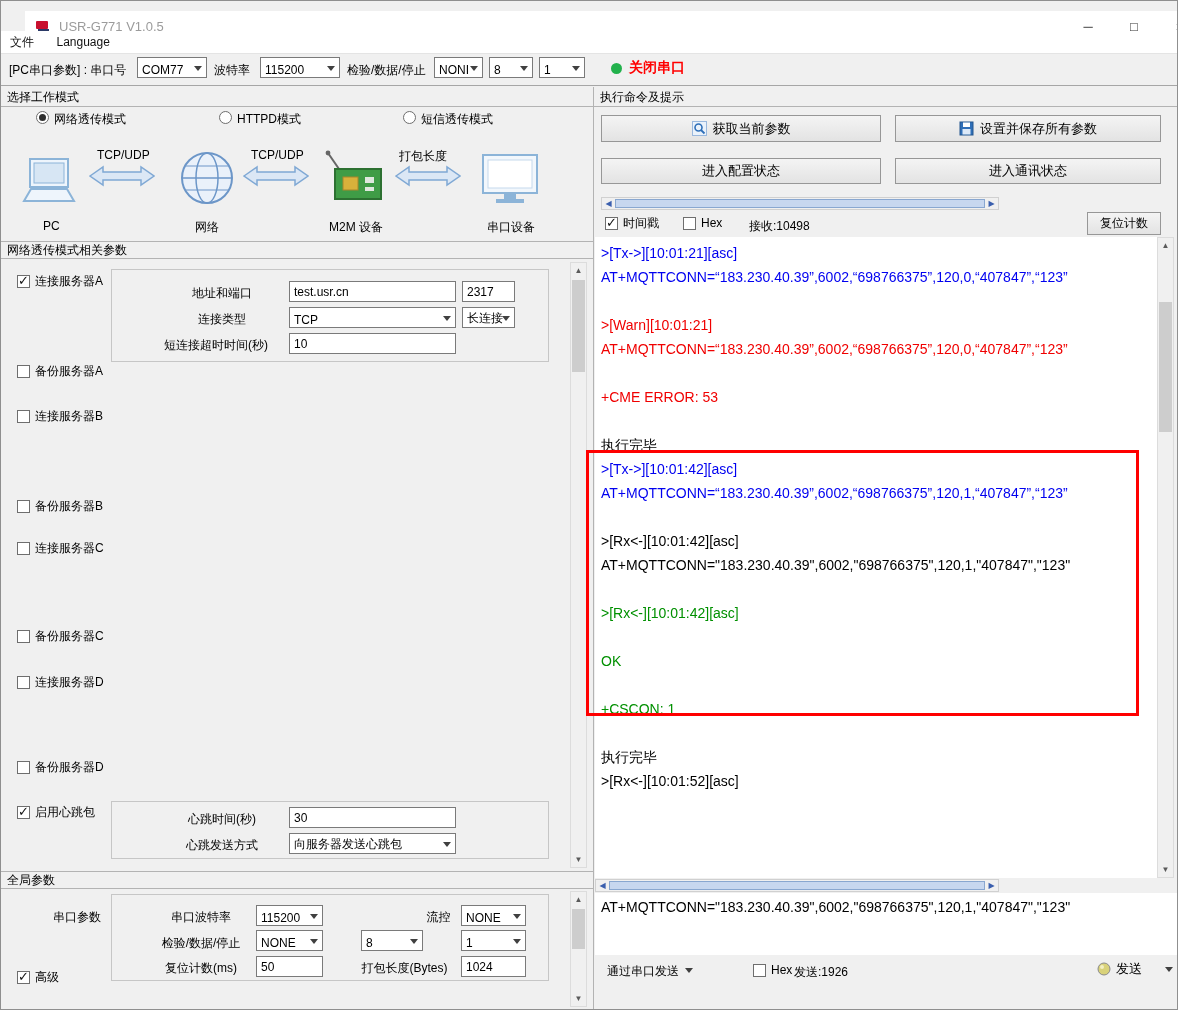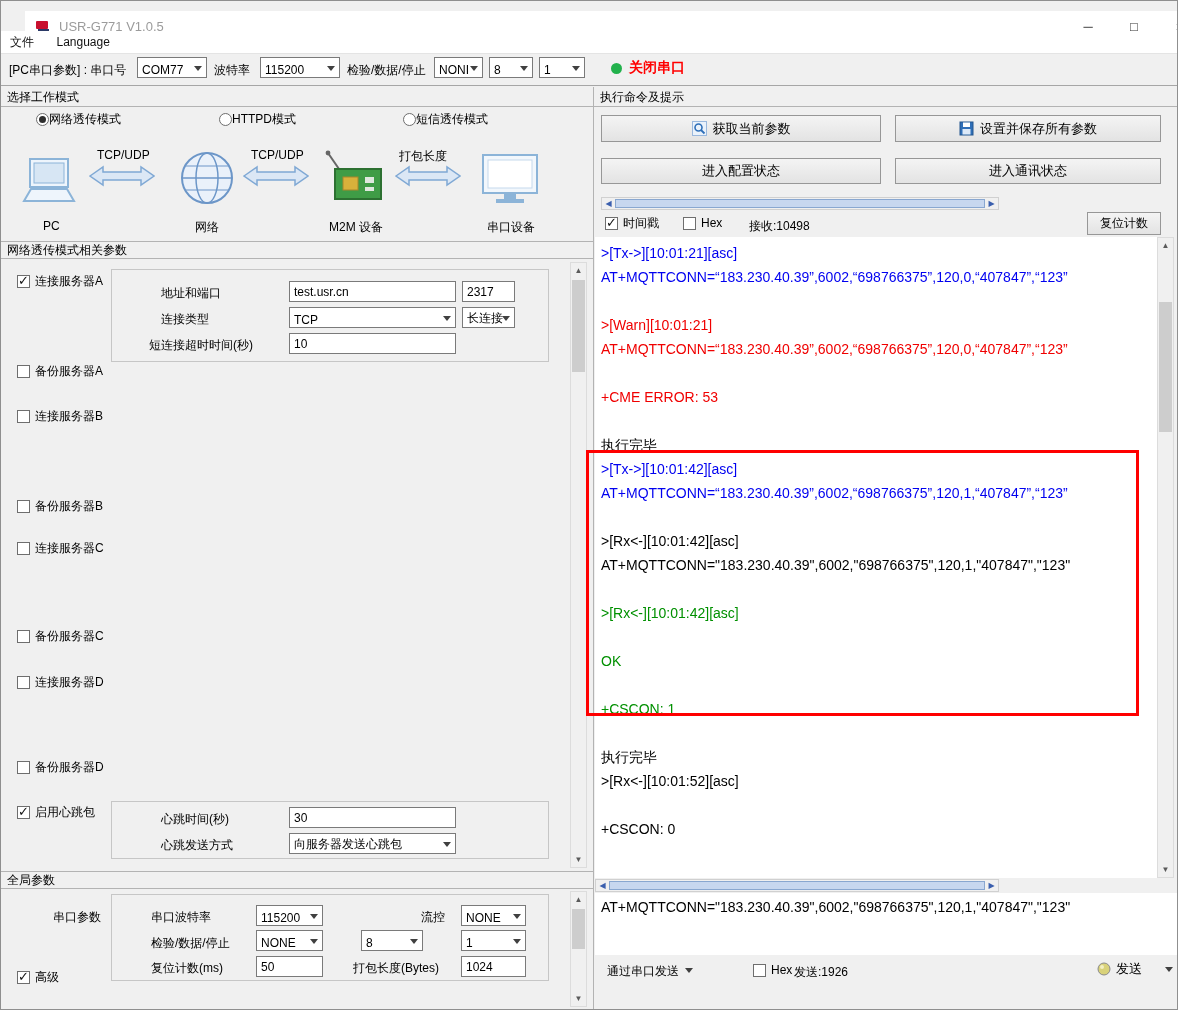--- a/index.html
+++ b/index.html
@@ -12,35 +12,35 @@
   .abs{position:absolute;}
 
   
   .titlebar{position:absolute;left:0;top:10px;width:100%;height:30px;background:#ffffff;margin-left:24px;}
   .app-title{position:absolute;left:34px;top:8px;font-size:13px;color:#9b9b9b;}
   .win-btn{position:absolute;top:0;width:46px;height:30px;display:flex;align-items:center;justify-content:center;font-size:13px;color:#333;}
   .menubar{position:absolute;left:0;top:30px;width:100%;height:22px;background:#ffffff;}
   .menu-item{display:inline-block;padding:3px 9px;font-size:12px;color:#111;}
   .toolbar{position:absolute;left:0;top:52px;width:100%;height:33px;background:#f0f0f0;border-top:1px solid #e4e4e4;border-bottom:1px solid #a6a6a6;}
   .lbl{position:absolute;font-size:12px;color:#000;white-space:nowrap;}
-  .lbl-r{text-align:left;}
+  .lbl-r{text-align:center;}
 
   .combo{position:absolute;height:21px;border:1px solid #7a7a7a;background:#fff;font-size:12px;display:flex;align-items:flex-end;padding:0 16px 0 4px;overflow:hidden;white-space:nowrap;}
   .combo::after{content:"";position:absolute;right:4px;top:8px;border:4px solid transparent;border-top:5px solid #404040;}
   .field{position:absolute;border:1px solid #7a7a7a;background:#fff;font:12px "Liberation Sans","DejaVu Sans",sans-serif;padding:0 4px;height:21px;}
 
   .status-dot{width:11px;height:11px;border-radius:50%;background:var(--status-green);display:inline-block;}
   .close-port-text{font-size:14px;font-weight:bold;color:var(--accent-red);}
 
   .group-header{position:absolute;height:18px;font-size:12px;padding-left:6px;border-bottom:1px solid #b3b3b3;background:#f0f0f0;display:flex;align-items:center;color:#000;}
   .group-header.topline{border-top:1px solid #b3b3b3;}
   .vdivider{position:absolute;width:1px;background:#b3b3b3;}
 
   
-  .radio-item{display:flex;align-items:center;height:16px;}
+  .radio-item{display:flex;gap:5px;height:16px;}
   .radio-circle{width:13px;height:13px;border:1px solid #6e6e6e;border-radius:50%;background:#fff;position:relative;}
   .radio-item[data-checked="true"] .radio-circle::after{content:"";position:absolute;left:2px;top:2px;width:7px;height:7px;border-radius:50%;background:#2e2e2e;}
   .cb{display:flex;align-items:center;gap:5px;height:16px;}
   .cb-box{width:13px;height:13px;border:1px solid #6e6e6e;background:#fff;position:relative;flex:none;}
   .cb[data-checked="true"] .cb-box::after{content:"✓";position:absolute;left:0px;top:-3px;font-size:13px;font-weight:bold;color:#111;}
   .ctl-label{font-size:12px;white-space:nowrap;}
 
   .param-box{position:absolute;border:1px solid #c6c6c6;}
 
   
@@ -358,21 +358,20 @@
       <div class="log-line c-black"></div>
       <div class="log-line c-green">&gt;[Rx&lt;-][10:01:42][asc]</div>
       <div class="log-line c-black"></div>
       <div class="log-line c-green">OK</div>
       <div class="log-line c-black"></div>
       <div class="log-line c-green">+CSCON: 1</div>
       <div class="log-line c-black"></div>
       <div class="log-line c-black">执行完毕</div>
       <div class="log-line c-black">&gt;[Rx&lt;-][10:01:52][asc]</div>
       <div class="log-line c-black"></div>
-      <div class="log-line c-black">+CSCON: 0</div>
     </div>
 
   <div class="vsb" style="left:1156px;top:236px;height:641px">
     <div class="sb-btn up">▲</div>
     <div class="vsb-thumb" style="top:64px;height:130px"></div>
     <div class="sb-btn down">▼</div>
   </div>
 
   <div class="annotation-box" style="left:585px;top:449px;width:553px;height:266px"></div>
 

